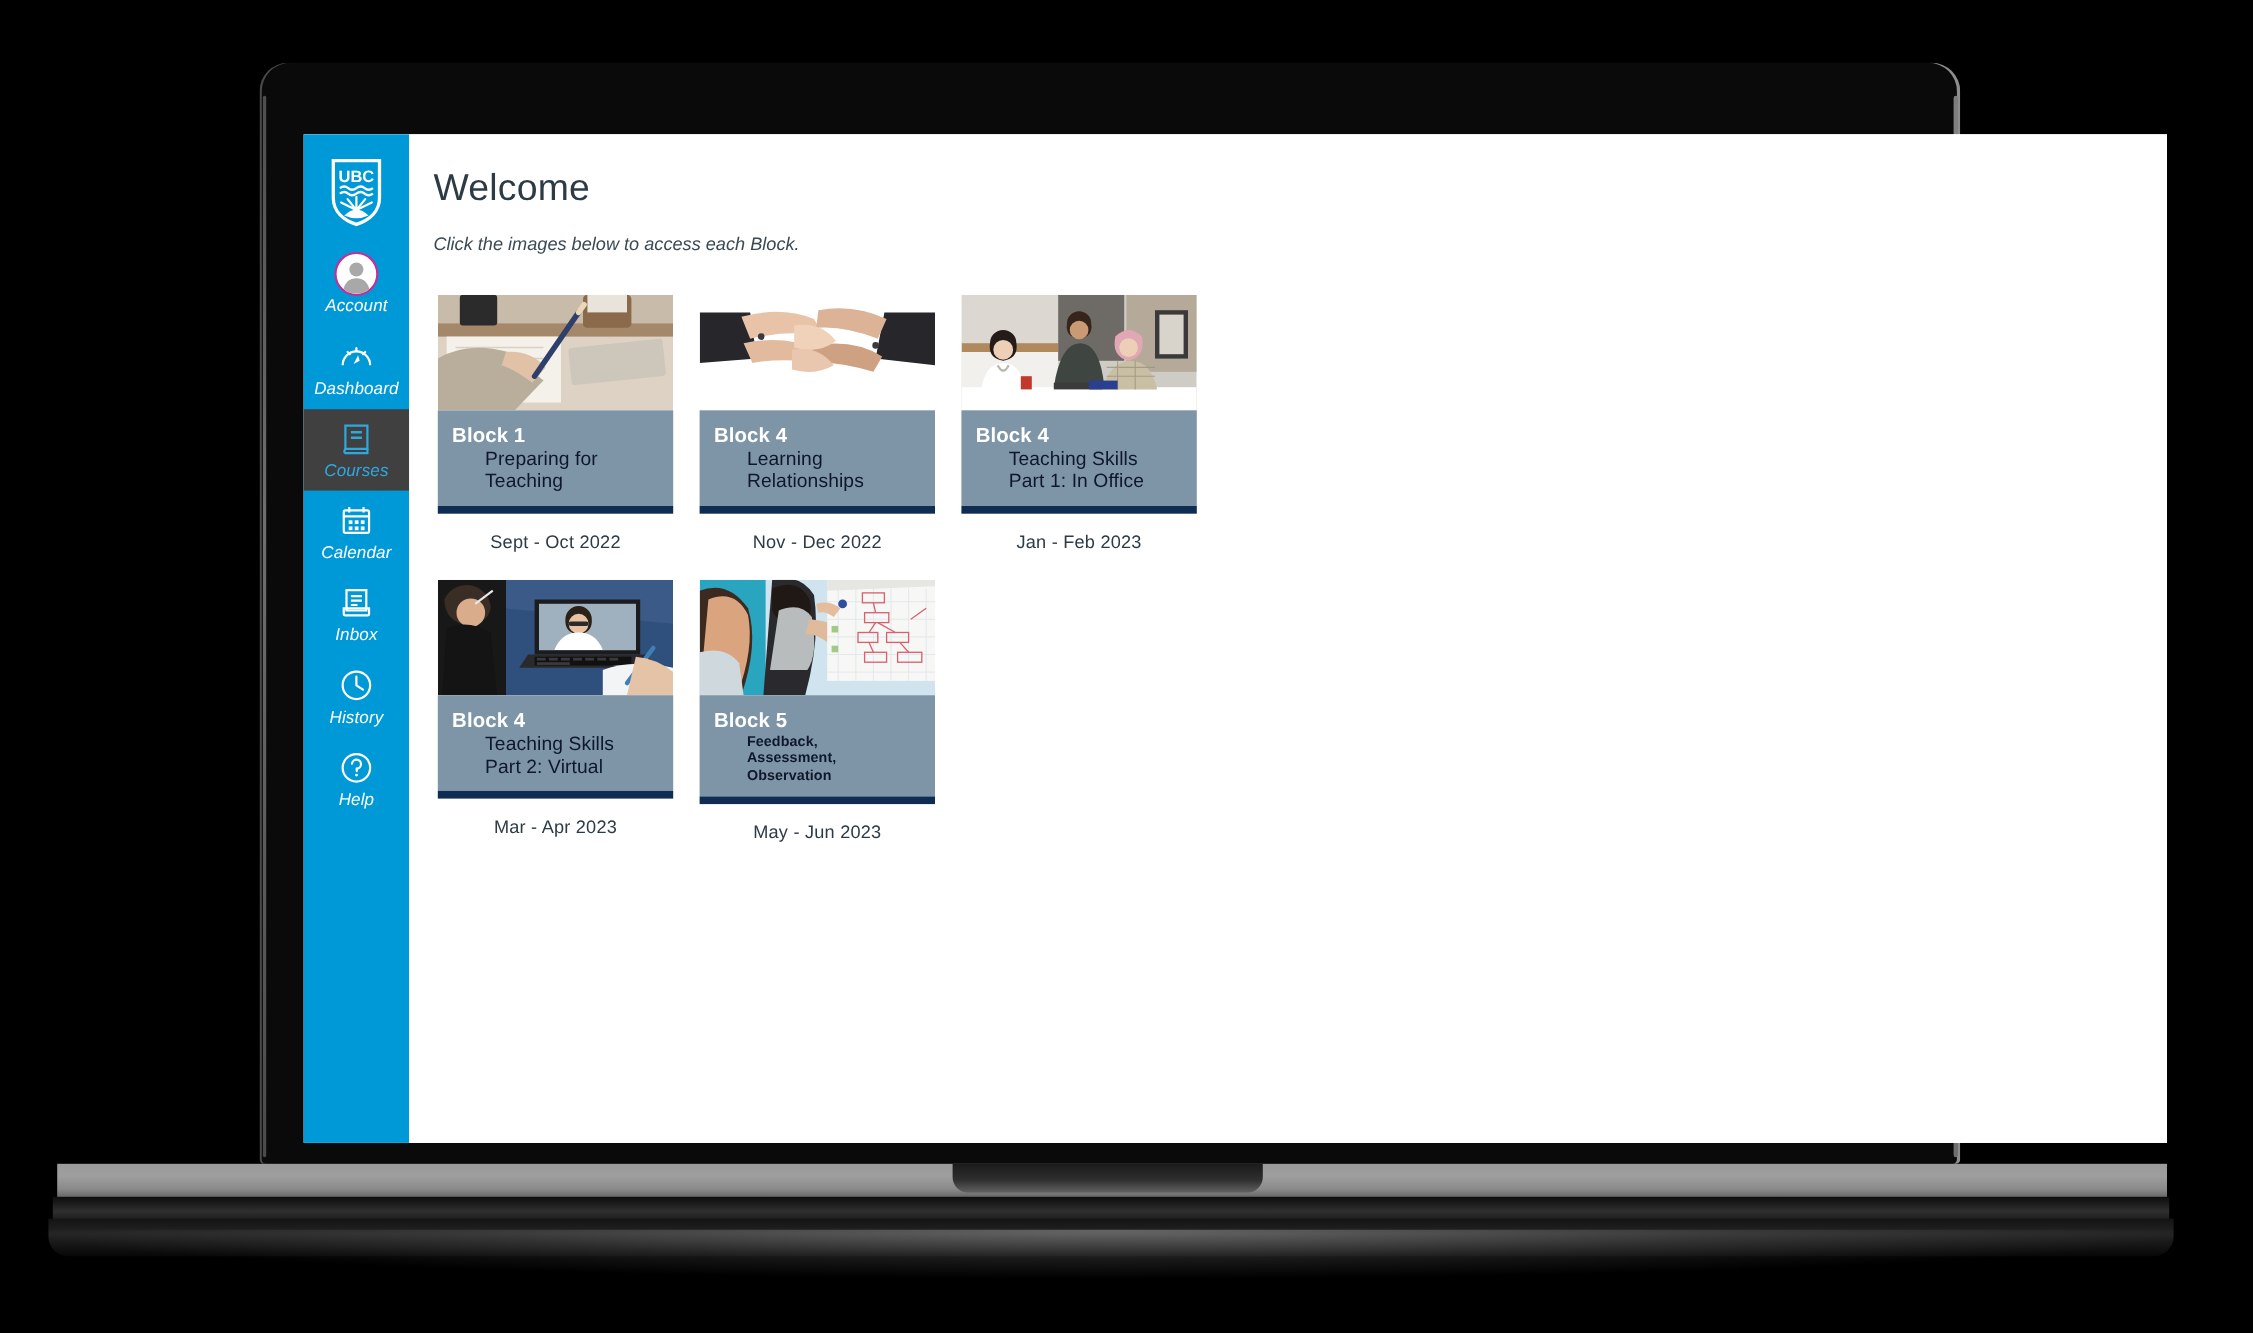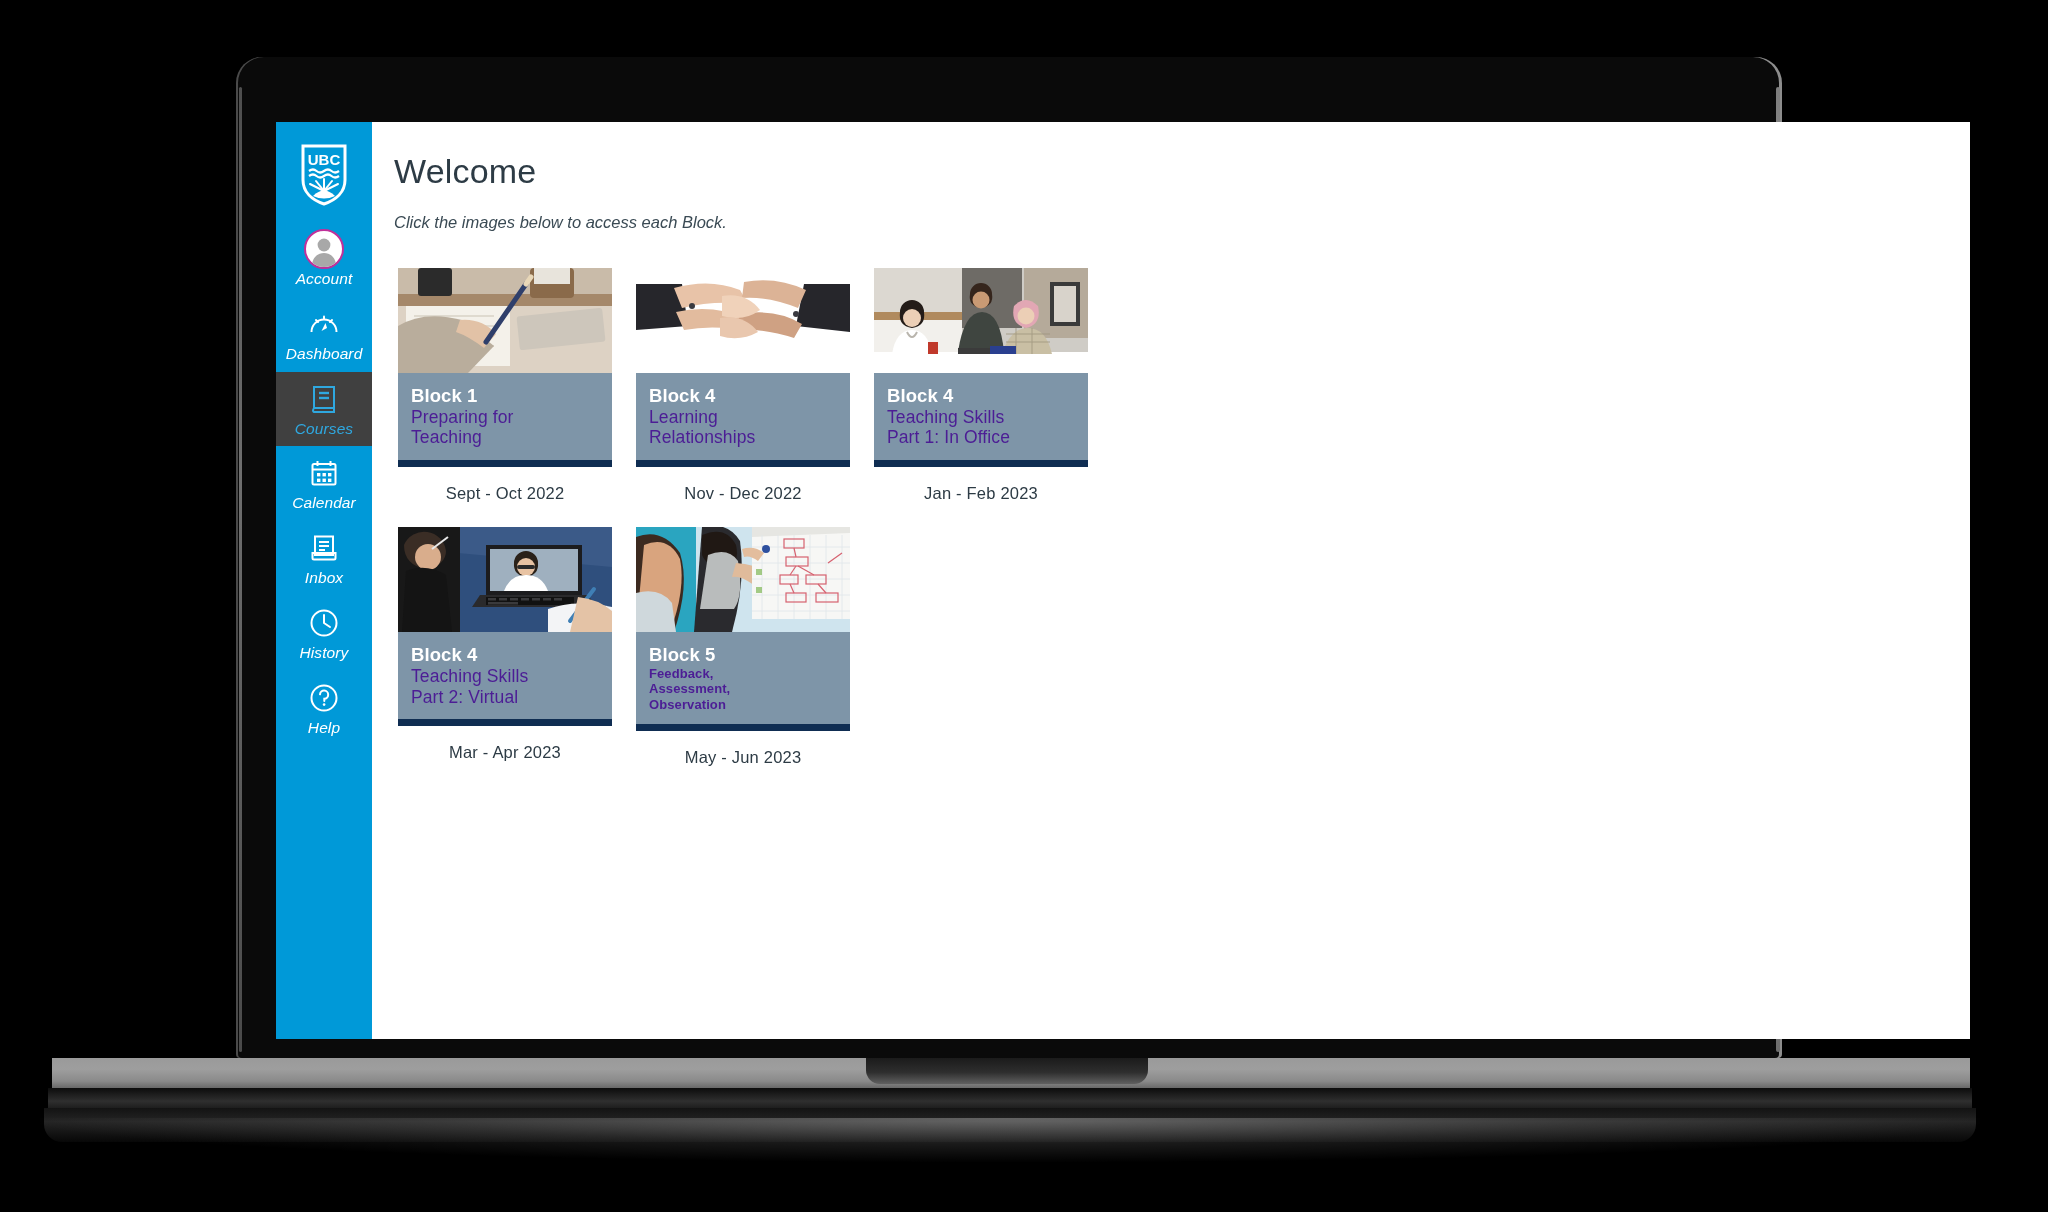--- a/index.html
+++ b/index.html
@@ -134,22 +134,22 @@
   .card-caption {
     background: #7e95a8;
     padding: 12px 13px 12px;
     min-height: 84px;
   }
   .card-caption .num {
     display: block; color: #ffffff; font-size: 18.5px; font-weight: bold;
     line-height: 1.18; letter-spacing: .1px;
   }
   .card-caption .ttl {
-    display: block; color: #4c1d95; font-size: 17.5px; font-weight: 400;
-    line-height: 1.18; letter-spacing: .1px;
+    display: block; color: #0f172a; font-size: 17.5px; font-weight: 400;
+    line-height: 1.18; letter-spacing: .1px; margin-left: 30px;
   }
   .card-rule { height: 7px; background: #0f2d52; }
   .card-date {
     text-align: center; font-size: 16.5px; color: #2d3b45;
     margin-top: 17px; letter-spacing: .2px;
   }
   
   .card-caption.tight .ttl { font-size: 13px; font-weight: bold; }
 </style>
 </head>

